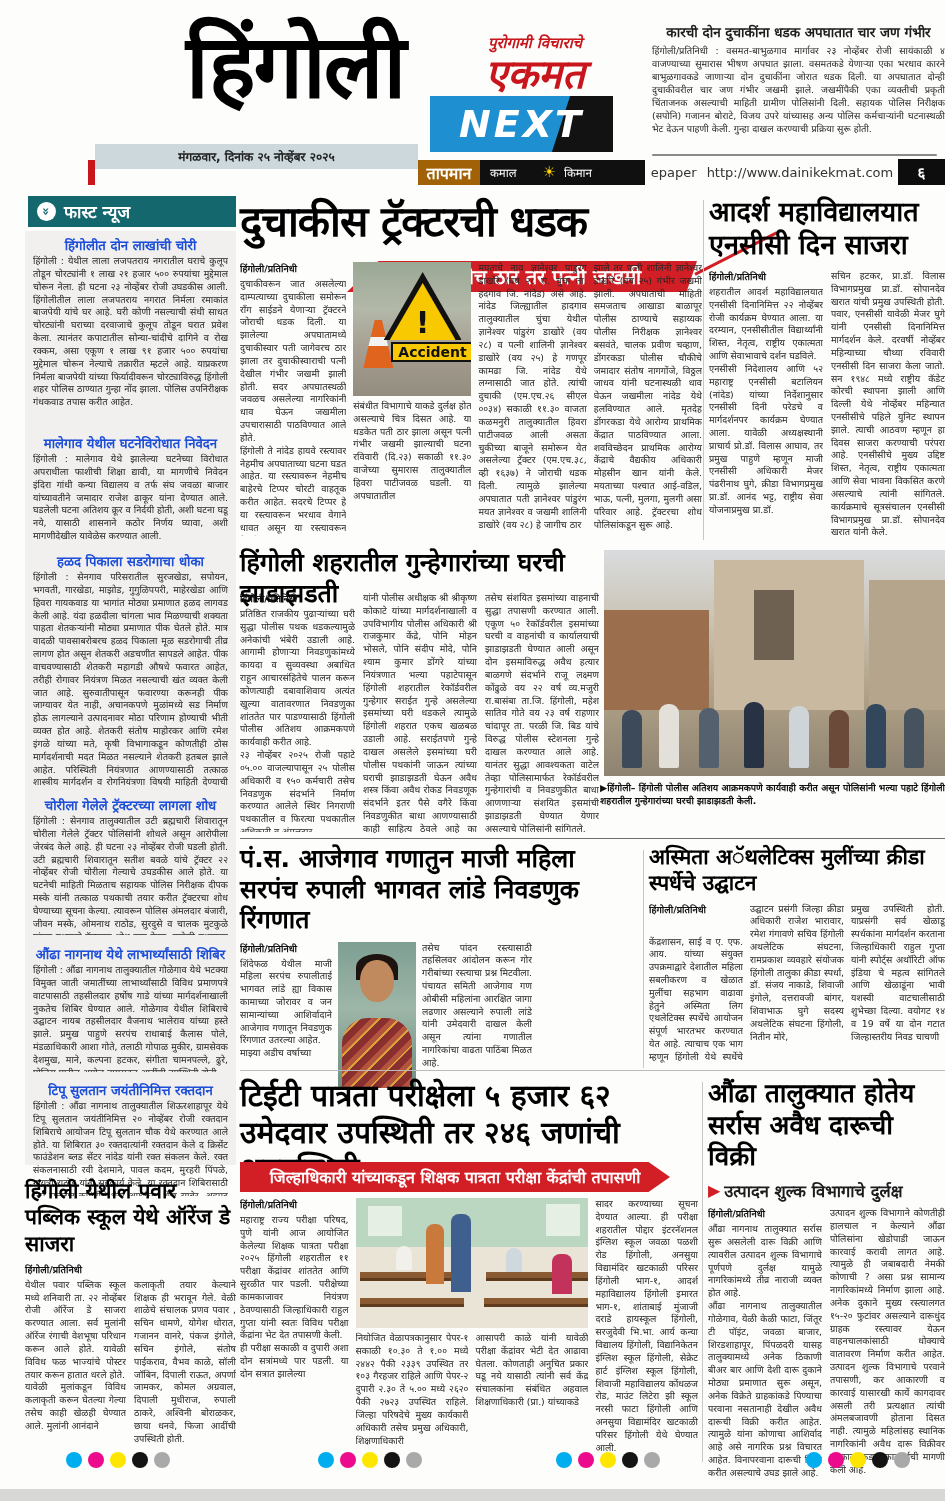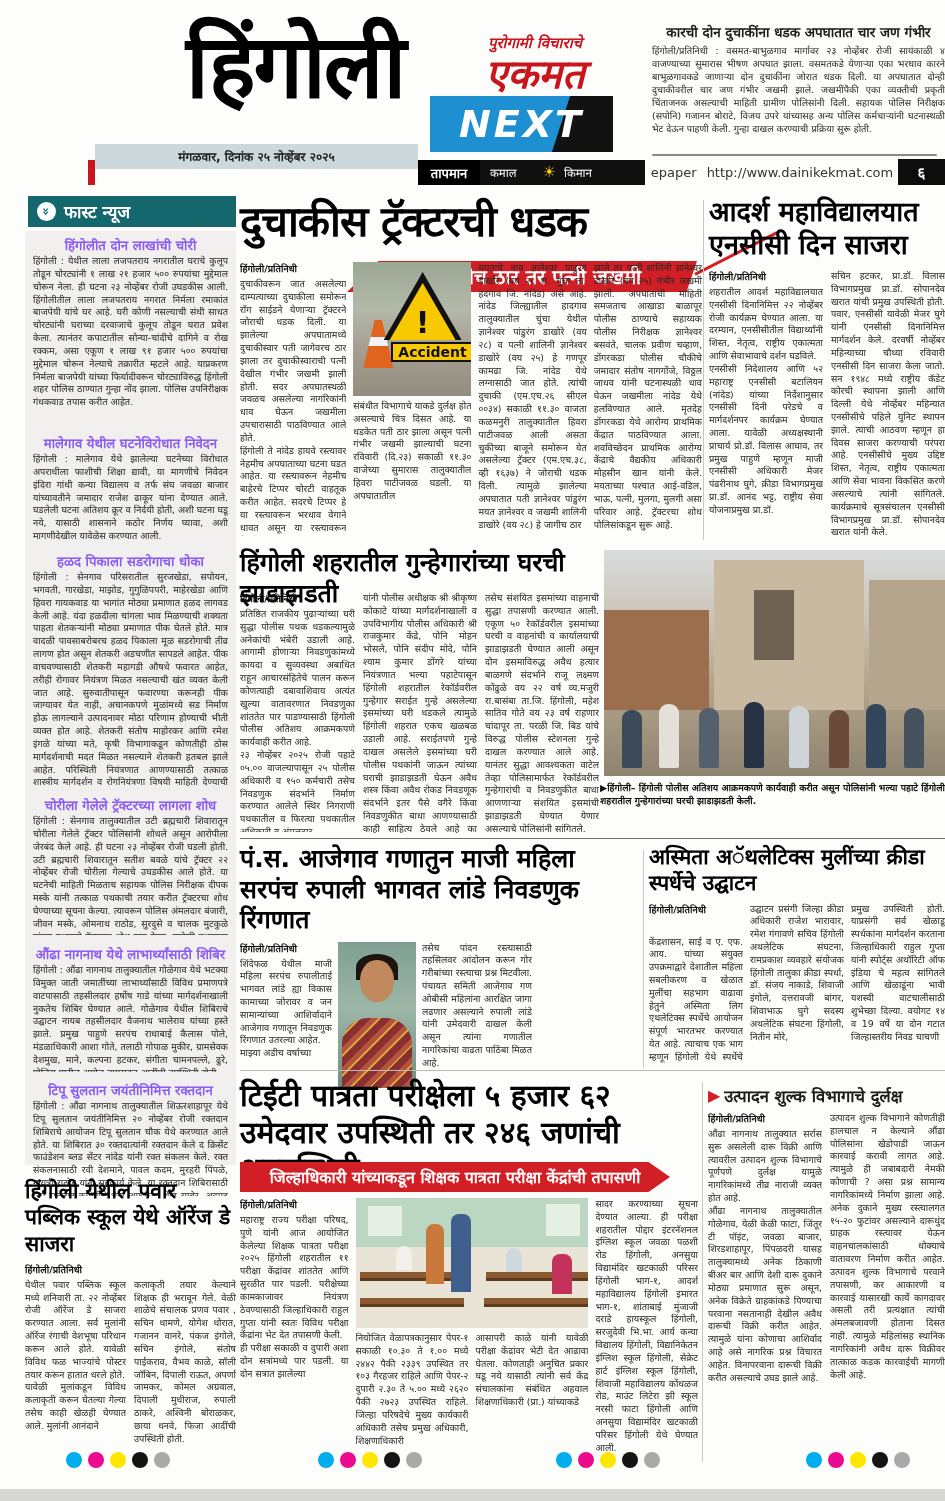--- a/index.html
+++ b/index.html
@@ -20,29 +20,29 @@
   .next-txt { position:absolute; left:0; top:0; width:100%; height:100%; display:flex; align-items:center; justify-content:center;
               color:#fff; font-weight:bold; font-style:italic; font-size:38px; letter-spacing:3px; z-index:2; }
   
   .tr-head { font-weight:bold; font-size:13.5px; text-align:center; line-height:1.25; margin-bottom:4px; }
   .epaper-row { display:flex; align-items:center; justify-content:center; gap:5px; font-size:13px; color:#333; }
   .epaper-dot { width:11px; height:11px; border-radius:50%; background:#c9161d; display:inline-block; }
   .pagenum { background:#0d0d0d; color:#fff; font-weight:bold; font-size:15px; display:flex; align-items:center; justify-content:center; }
   
   .datebar { background:#ccd8dc; display:flex; align-items:center; justify-content:center; font-size:12px; font-weight:bold; color:#222; }
   .date-accent { background:#c9161d; }
-  .tempbox { background:#000000; color:#fff; font-weight:bold; font-size:13px; display:flex; align-items:center; justify-content:center; }
+  .tempbox { background:#a16207; color:#fff; font-weight:bold; font-size:16px; display:flex; align-items:center; justify-content:center; }
   .tempbar { background:#101010; color:#fff; font-size:11.5px; display:flex; align-items:center; padding:0 10px; gap:8px; }
   .sun { color:#ffd400; font-size:15px; line-height:1; }
   
   .fn-header { background:#13676d; color:#fff; display:flex; align-items:center; gap:8px; padding:0 9px; }
   .fn-circle { width:19px; height:19px; border-radius:50%; background:#fff; color:#13676d; display:flex; align-items:center; justify-content:center; font-size:13px; font-weight:bold; }
   .fn-label { font-size:17px; font-weight:bold; }
   .fn-panel { background:#f2f0ee; padding:7px 8px 0 8px; }
-  .fn-item-head { font-weight:bold; font-size:13.2px; text-align:center; line-height:1.15; margin-bottom:2px; color:#8b5cf6; }
+  .fn-item-head { font-weight:bold; font-size:13.2px; text-align:center; line-height:1.15; margin-bottom:2px; color:#1d4ed8; }
   .fn-item { overflow:hidden; margin-bottom:5px; }
   
   .hl-xl { font-weight:bold; font-size:42px; line-height:1.15; color:#000; letter-spacing:-1px; }
   .hl-lg { font-weight:bold; font-size:26px; line-height:1.22; color:#000; }
   .hl-md { font-weight:bold; font-size:23px; line-height:1.25; color:#000; }
   .hl-sm { font-weight:bold; font-size:20px; line-height:1.25; color:#000; }
   .kicker { background:#d21f26; color:#fff; font-weight:bold; display:flex; align-items:center; justify-content:center; }
   .cols { display:flex; }
   .col { overflow:hidden; }
   
@@ -288,20 +288,21 @@
         <div class="col body-txt" style="width:114px; height:160px;">नियोजित वेळापत्रकानुसार पेपर-१ सकाळी १०.३० ते १.०० मध्ये २४४२ पैकी २३३९ उपस्थित तर १०३ गैरहजर राहिले आणि पेपर-२ दुपारी २.३० ते ५.०० मध्ये २६२० पैकी २७२३ उपस्थित राहिले. जिल्हा परिषदेचे मुख्य कार्यकारी अधिकारी तसेच प्रमुख अधिकारी, शिक्षणाधिकारी</div>
         <div class="col body-txt" style="width:114px; height:160px;">आसापरी काळे यांनी यावेळी परीक्षा केंद्रांवर भेटी देत आढावा घेतला. कोणताही अनुचित प्रकार घडू नये यासाठी त्यांनी सर्व केंद्र संचालकांना संबंधित अहवाल शिक्षणाधिकारी (प्रा.) यांच्याकडे</div>
       </div>
     </div>
     <div class="col body-txt" style="width:104px; height:296px;">सादर करण्याच्या सूचना देण्यात आल्या. ही परीक्षा शहरातील पोद्दार इंटरनॅशनल इंग्लिश स्कूल जवळा पळशी रोड हिंगोली, अनसुया विद्यामंदिर खटकाळी परिसर हिंगोली भाग-१, आदर्श महाविद्यालय हिंगोली इमारत भाग-१, शांताबाई मुंजाजी दराडे हायस्कूल हिंगोली, सरजुदेवी भि.भा. आर्य कन्या विद्यालय हिंगोली, विद्यानिकेतन इंग्लिश स्कूल हिंगोली, सेक्रेट हार्ट इंग्लिश स्कूल हिंगोली, शिवाजी महाविद्यालय कोंधळज रोड, माउंट लिटेरा झी स्कूल नरसी फाटा हिंगोली आणि अनसुया विद्यामंदिर खटकाळी परिसर हिंगोली येथे घेण्यात आली.</div>
   </div>
 </div>
 
 <div class="abs vline" style="left:702px; top:1082px; height:380px;"></div>
 <div class="abs" style="left:708px; top:1078px; width:237px;">
+  <div class="hl-lg" style="font-size:26px;">औंढा तालुक्यात होतेय सर्रास अवैध दारूची विक्री</div>
   <div style="margin-top:6px; display:flex; align-items:center; gap:4px;">
     <span class="sub-arrow">▶</span>
     <span style="font-weight:bold; font-size:16.5px;">उत्पादन शुल्क विभागाचे दुर्लक्ष</span>
   </div>
   <div class="cols" style="gap:8px; height:282px; margin-top:5px;">
     <div class="col" style="width:114px;">
       <div class="byline">हिंगोली/प्रतिनिधी</div>
       <div class="body-txt" style="height:262px;">औंढा नागनाथ तालुक्यात सर्रास सुरू असलेली दारू विक्री आणि त्यावरील उत्पादन शुल्क विभागाचे पूर्णपणे दुर्लक्ष यामुळे नागरिकांमध्ये तीव्र नाराजी व्यक्त होत आहे.
 औंढा नागनाथ तालुक्यातील गोळेगाव, येळी केळी फाटा, जिंतूर टी पॉइंट, जवळा बाजार, शिरडशाहापूर, पिंपळदरी यासह तालुक्यामध्ये अनेक ठिकाणी बीअर बार आणि देशी दारू दुकाने मोठ्या प्रमाणात सुरू असून, अनेक विक्रेते ग्राहकांकडे पिण्याचा परवाना नसतानाही देखील अवैध दारूची विक्री करीत आहेत. त्यामुळे यांना कोणाचा आशिर्वाद आहे असे नागरिक प्रश्न विचारत आहेत. विनापरवाना दारूची विक्री करीत असल्याचे उघड झाले आहे.</div>
     </div>

